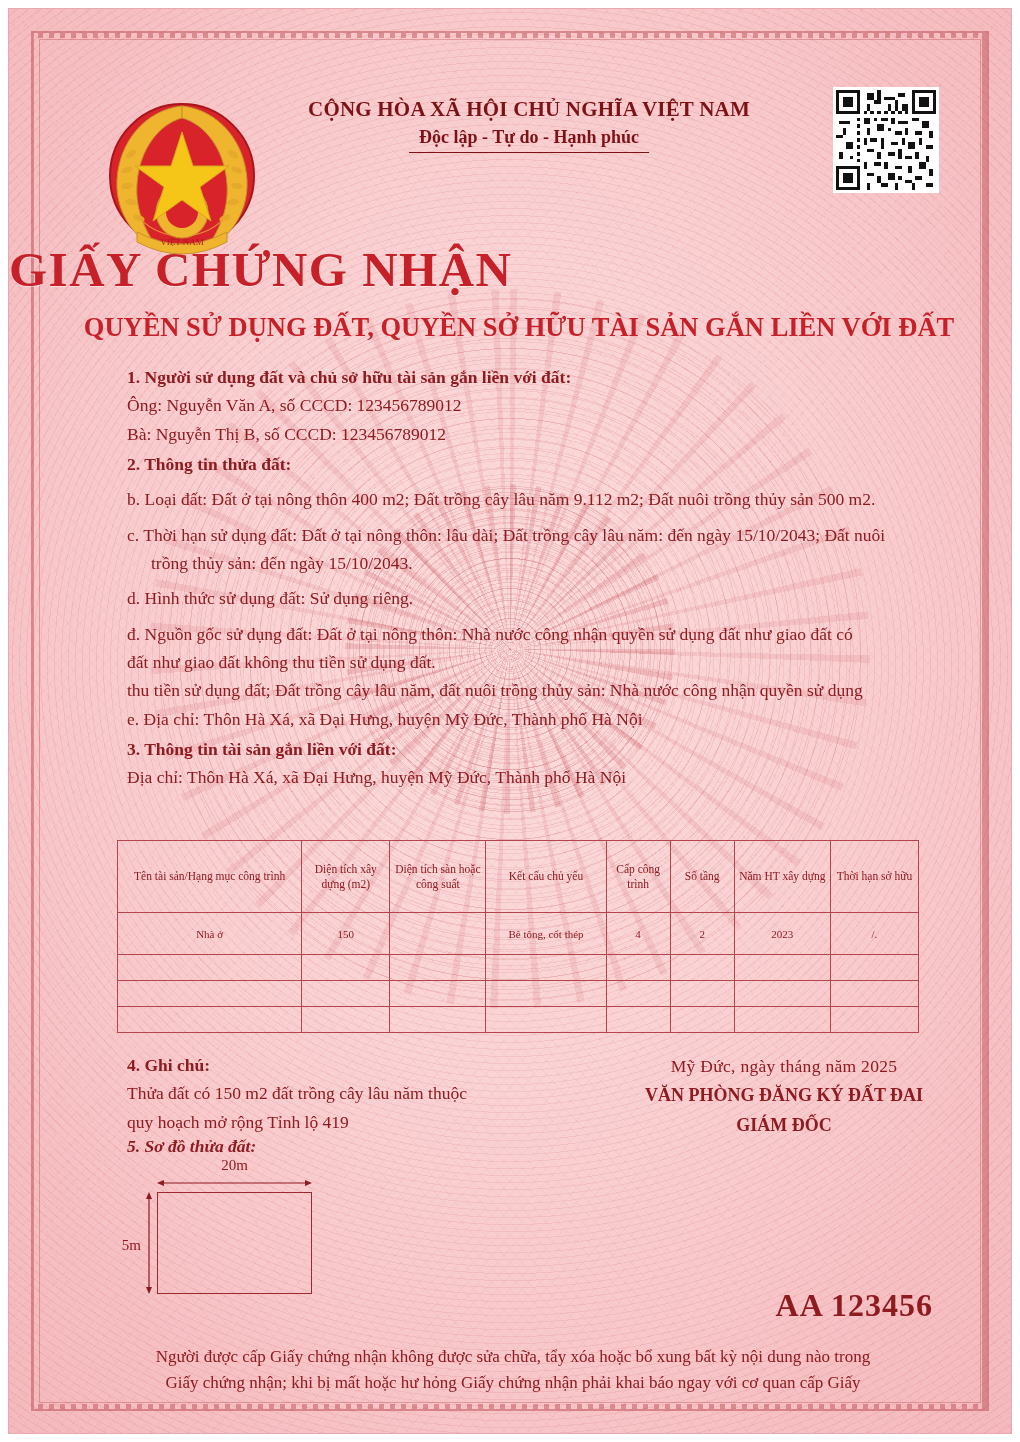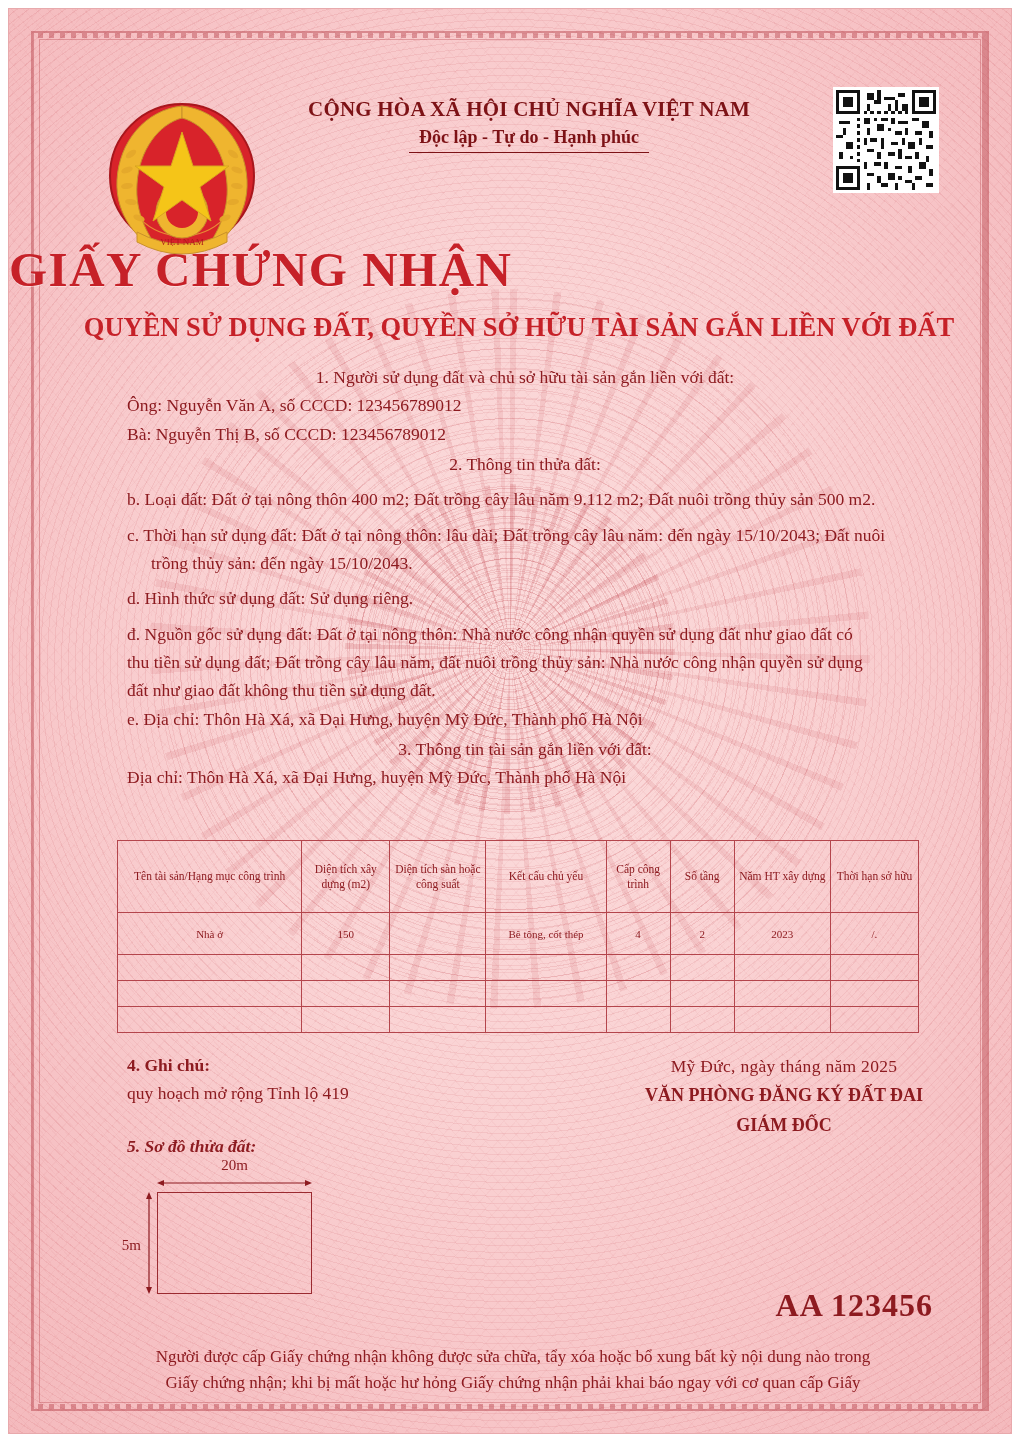--- a/index.html
+++ b/index.html
@@ -140,21 +140,21 @@
   }
 
   
   .body {
     position: absolute;
     left: 104px; top: 352px; width: 810px;
     font-size: 17.5px;
     line-height: 1.62;
     color: #8d1b20;
   }
-  .body .sec { font-weight: normal; margin-top: 2px; text-align: center; }
+  .body .sec { font-weight: bold; margin-top: 2px; }
   .body .sec.ind { padding-left: 14px; }
   .body .ln { padding-left: 14px; }
   .body .ln-cont { padding-left: 38px; }
   .gap { height: 7px; }
 
   
   .asset-table {
     position: absolute;
     left: 108px; top: 831px;
     width: 802px;
@@ -396,22 +396,22 @@
       <div class="sec ind">2. Thông tin thửa đất:</div>
       <div class="gap"></div>
       <div class="ln">b. Loại đất: Đất ở tại nông thôn 400 m2; Đất trồng cây lâu năm 9.112 m2; Đất nuôi trồng thủy sản 500 m2.</div>
       <div class="gap"></div>
       <div class="ln">c. Thời hạn sử dụng đất: Đất ở tại nông thôn: lâu dài; Đất trồng cây lâu năm: đến ngày 15/10/2043; Đất nuôi</div>
       <div class="ln-cont">trồng thủy sản: đến ngày 15/10/2043.</div>
       <div class="gap"></div>
       <div class="ln">d. Hình thức sử dụng đất: Sử dụng riêng.</div>
       <div class="gap"></div>
       <div class="ln">đ. Nguồn gốc sử dụng đất: Đất ở tại nông thôn: Nhà nước công nhận quyền sử dụng đất như giao đất có</div>
+      <div class="ln">đất như giao đất không thu tiền sử dụng đất.</div>
       <div class="ln">thu tiền sử dụng đất; Đất trồng cây lâu năm, đất nuôi trồng thủy sản: Nhà nước công nhận quyền sử dụng</div>
-      <div class="ln">đất như giao đất không thu tiền sử dụng đất.</div>
       <div class="ln">e. Địa chỉ: Thôn Hà Xá, xã Đại Hưng, huyện Mỹ Đức, Thành phố Hà Nội</div>
       <div class="sec ind">3. Thông tin tài sản gắn liền với đất:</div>
       <div class="ln">Địa chỉ: Thôn Hà Xá, xã Đại Hưng, huyện Mỹ Đức, Thành phố Hà Nội</div>
     </div>
 
     <table class="asset-table">
       <thead>
         <tr>
           <th style="width:23%">Tên tài sản/Hạng mục công trình</th>
           <th style="width:11%">Diện tích xây dựng (m2)</th>
@@ -462,20 +462,21 @@
           <td></td>
           <td></td>
           <td></td>
           <td></td>
         </tr>
       </tbody>
     </table>
 
     <div class="notes">
       <div class="sec">4. Ghi chú:</div>
+      <div>Thửa đất có 150 m2 đất trồng cây lâu năm thuộc</div>
       <div>quy hoạch mở rộng Tỉnh lộ 419</div>
     </div>
 
     <div class="sign">
       <div class="place">Mỹ Đức, ngày     tháng     năm 2025</div>
       <div class="office">VĂN PHÒNG ĐĂNG KÝ ĐẤT ĐAI</div>
       <div class="role">GIÁM ĐỐC</div>
     </div>
 
     <div class="diagram-head">5. Sơ đồ thửa đất:</div>

